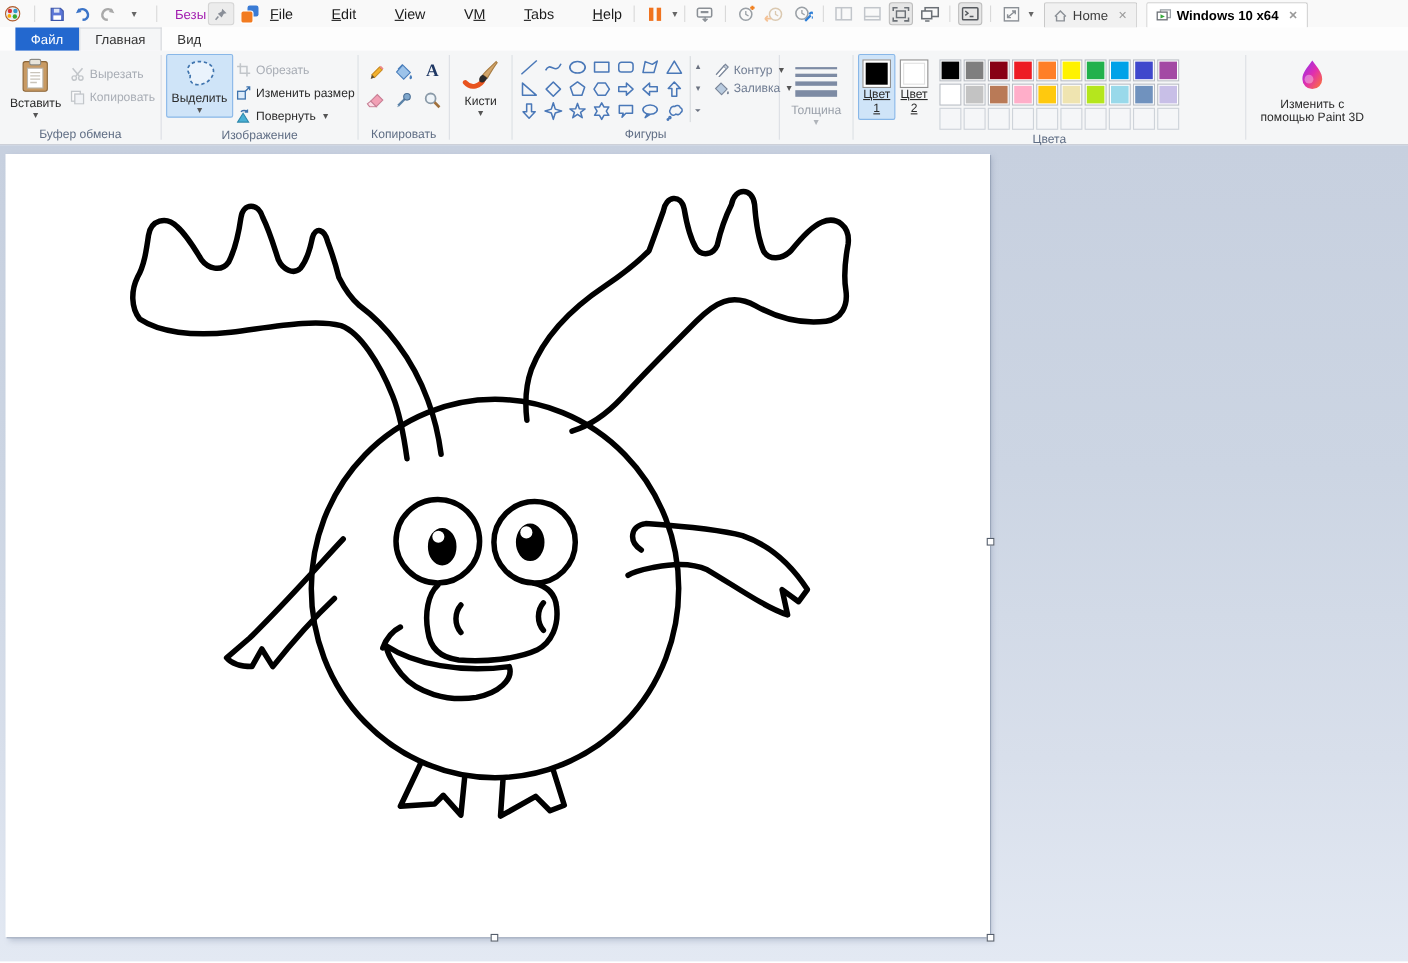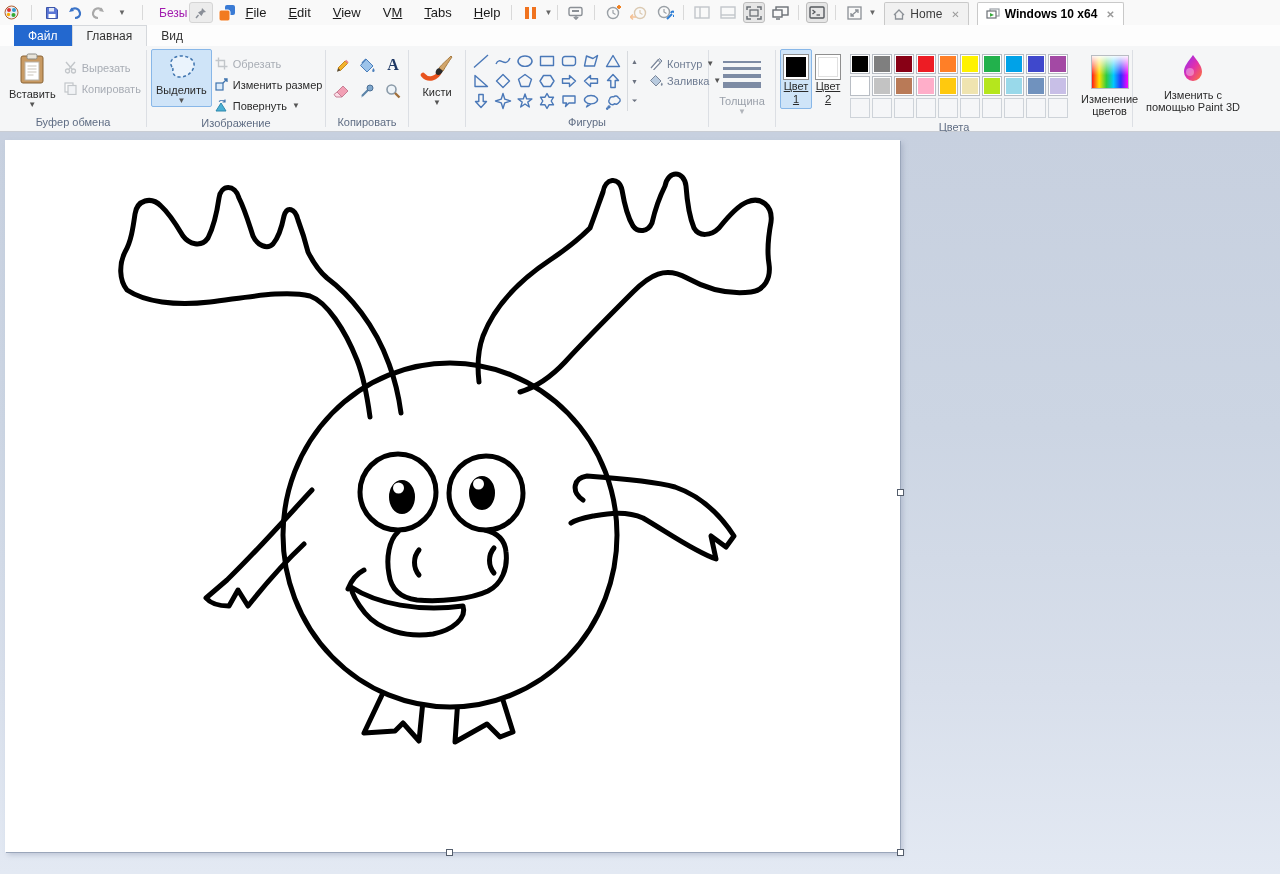--- a/index.html
+++ b/index.html
@@ -8,21 +8,21 @@
 
   
   .titlebar { height:25px; background:#f9f9f9; display:flex; align-items:center; padding-left:3px; }
   .tb-sep { width:1px; height:15px; background:#d9d9d9; margin:0 5px; flex:none; }
   .qat { display:flex; align-items:center; gap:7px; flex:none; }
   .qat .ic { width:16px; height:16px; display:flex; align-items:center; justify-content:center; }
   .qat-title { font-size:12px; color:#a21caf; margin:0 2px 0 4px; white-space:nowrap; }
   .pin-btn { width:24px; height:21px; background:#ececec; border:1px solid #d5d5d5; border-radius:3px;
     display:flex; align-items:center; justify-content:center; margin-right:4px; }
   .vmw-logo { width:20px; height:18px; position:relative; margin-right:8px; }
-  .menus { display:flex; gap:22px; font-size:13px; color:#1b1b1b; margin-right:6px; }
+  .menus { display:flex; gap:35px; font-size:13px; color:#1b1b1b; margin-right:6px; }
   .menus span { cursor:default; }
   .menus u { text-decoration:underline; }
   .vm-tools { display:flex; align-items:center; flex:none; }
   .vm-btn { height:21px; min-width:22px; display:flex; align-items:center; justify-content:center;
     margin:0 2px; border:1px solid transparent; border-radius:3px; }
   .vm-btn.pressed { background:#e6e6e6; border-color:#bdbdbd; }
   .vm-btn.dim { opacity:.45; }
   .drop-arr { font-size:8px; color:#666; margin-left:1px; }
   .pausebars { display:flex; gap:3px; }
   .pausebars i { width:4px; height:12px; background:#f0731f; display:block; }
@@ -637,24 +637,20 @@
           <span class="cell empty"></span>
           <span class="cell empty"></span>
           <span class="cell empty"></span>
           <span class="cell empty"></span>
           <span class="cell empty"></span>
           <span class="cell empty"></span>
           <span class="cell empty"></span>
           <span class="cell empty"></span>
           <span class="cell empty"></span>
         </div>
-      <div class="bigbtn" style="margin-top:2px">
-        <span class="rainbow"></span>
-        <span class="twoline"><span>Изменение</span><br><span>цветов</span></span>
-      </div>
     </div>
     <div class="glabel">Цвета</div>
   </div>
   <div class="gsep"></div>
 
   <div class="rgroup" style="width:120px">
     <div class="content" style="justify-content:center">
       <div class="bigbtn">
         <svg class="icon" width="28" height="32" viewBox="0 0 28 32">
           <defs>

